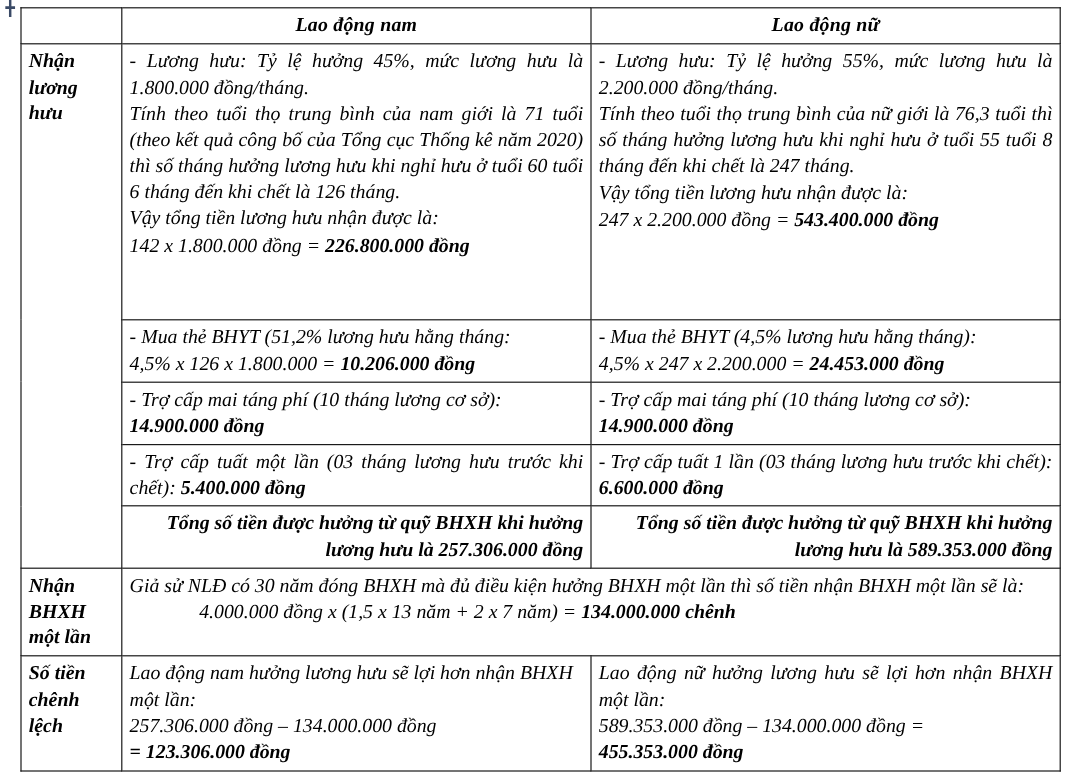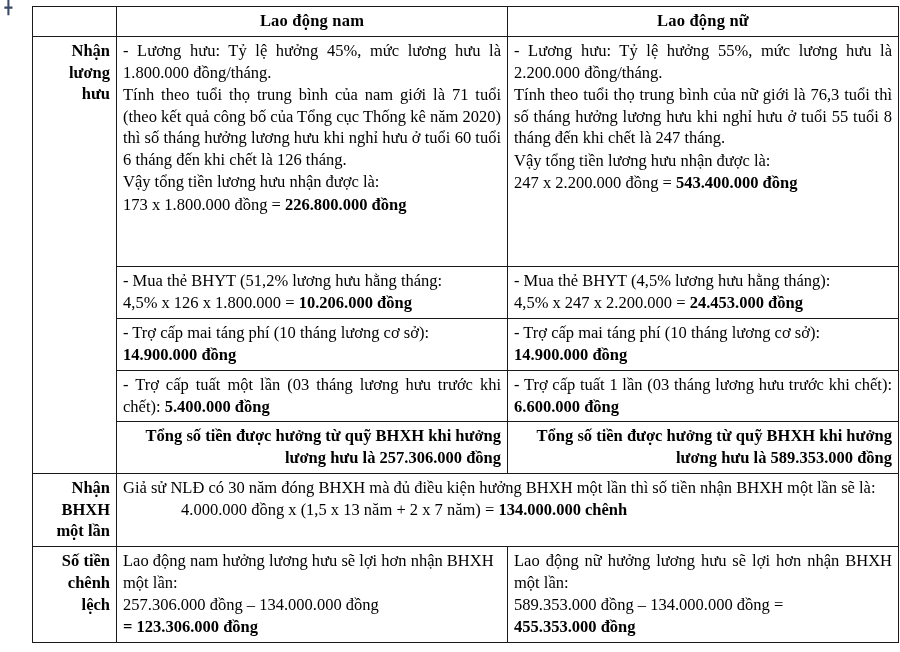--- a/index.html
+++ b/index.html
@@ -33,25 +33,26 @@
     color: #3a4a66;
     line-height: 13px;
     font-size: 13px;
     font-family: "DejaVu Sans", sans-serif;
     text-align: center;
     user-select: none;
   }
 
   table.doc-table {
     position: absolute;
-    left: 32px;
+    left: 17px;
     top: 6px;
     width: 866px;
     border-collapse: collapse;
     table-layout: fixed;
+    font-style: italic;
   }
 
   table.doc-table td {
     border: 1.6px solid #1a1a1a;
     padding: 3px 6px 4px 6px;
     vertical-align: top;
     font-size: 16.5px;
     line-height: 1.32;
     word-wrap: break-word;
   }
@@ -65,21 +66,21 @@
     text-align: center;
     font-weight: bold;
     vertical-align: middle;
     padding-top: 4px;
     padding-bottom: 4px;
     letter-spacing: 0.2px;
   }
 
   
   .rowlabel {
-    text-align: right;
+    text-align: left;
     font-weight: bold;
     vertical-align: middle;
     line-height: 1.55;
     padding-left: 2px;
     padding-right: 2px;
   }
 
   .cell p {
     margin: 0;
   }
@@ -116,21 +117,21 @@
         <td class="hdr">Lao động nam</td>
         <td class="hdr">Lao động nữ</td>
       </tr>
 
       <tr>
         <td class="rowlabel" rowspan="5">Nhận lương hưu</td>
         <td class="cell tall justify">
           <p>- Lương hưu: Tỷ lệ hưởng 45%, mức lương hưu là 1.800.000 đồng/tháng.</p>
           <p>Tính theo tuổi thọ trung bình của nam giới là 71 tuổi (theo kết quả công bố của Tổng cục Thống kê năm 2020) thì số tháng hưởng lương hưu khi nghỉ hưu ở tuổi 60 tuổi 6 tháng đến khi chết là 126 tháng.</p>
           <p>Vậy tổng tiền lương hưu nhận được là:</p>
-          <p><span>173 x 1.800.000 đồng = </span><b>226.800.000 đồng</b></p>
+          <p><span>142 x 1.800.000 đồng = </span><b>226.800.000 đồng</b></p>
         </td>
         <td class="cell tall justify">
           <p>- Lương hưu: Tỷ lệ hưởng 55%, mức lương hưu là 2.200.000 đồng/tháng.</p>
           <p>Tính theo tuổi thọ trung bình của nữ giới là 76,3 tuổi thì số tháng hưởng lương hưu khi nghỉ hưu ở tuổi 55 tuổi 8 tháng đến khi chết là 247 tháng.</p>
           <p>Vậy tổng tiền lương hưu nhận được là:</p>
           <p><span>247 x 2.200.000 đồng = </span><b>543.400.000 đồng</b></p>
         </td>
       </tr>
 
       <tr>

